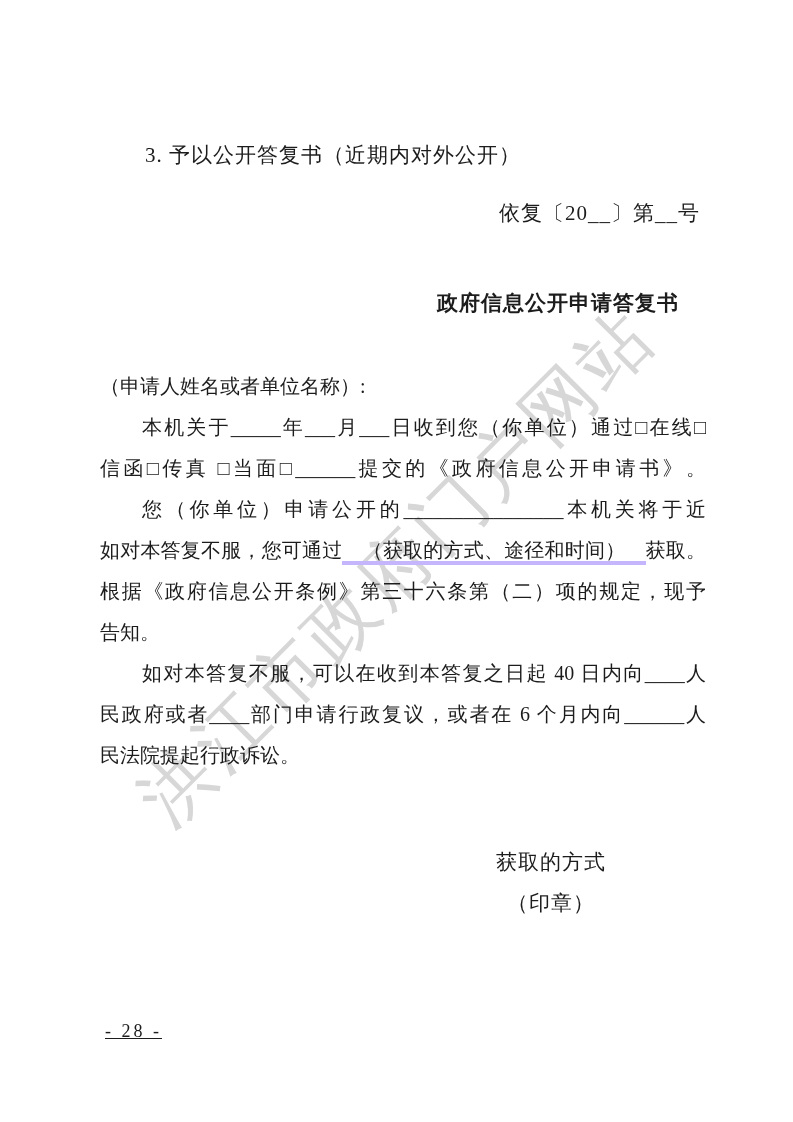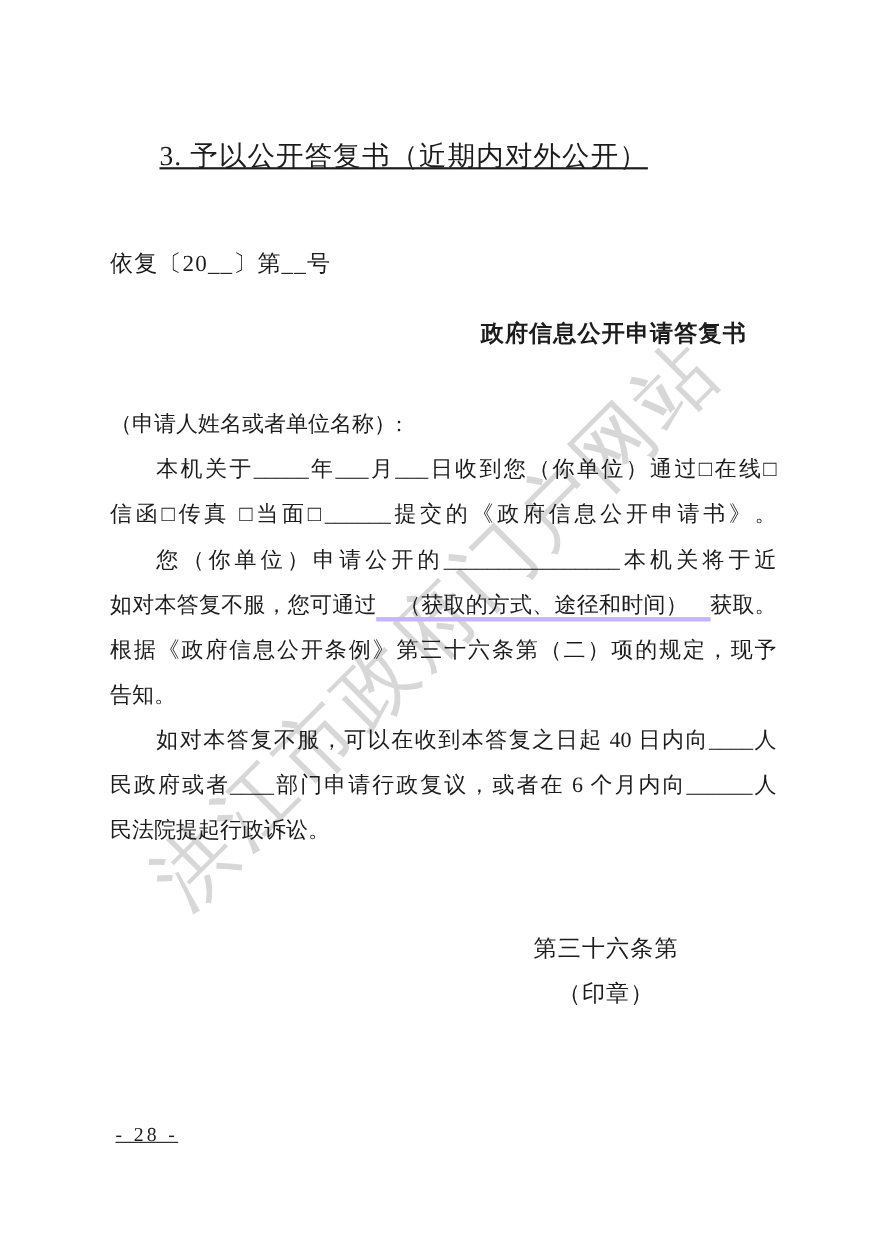--- a/index.html
+++ b/index.html
@@ -25,34 +25,33 @@
     letter-spacing: 5px;
     color: #d7d7d7;
     white-space: nowrap;
     z-index: 0;
     user-select: none;
   }
   .content { position: absolute; inset: 0; z-index: 1; }
   .section-label {
     position: absolute;
     left: 145px;
-    top: 128px;
-    font-size: 25px;
+    top: 140px;
+    font-size: 21px;
     letter-spacing: 1px;
     line-height: 30px;
-    text-decoration: underline;
   }
   .doc-number {
     position: absolute;
     left: 100px;
-    top: 224px;
+    top: 198px;
     width: 600px;
     font-size: 21px;
     letter-spacing: 1px;
-    text-align: left;
+    text-align: right;
     line-height: 30px;
   }
   .title {
     position: absolute;
     left: 0;
     top: 283px;
     width: 679px;
     margin: 0;
     text-align: right;
     font-size: 21px;
@@ -131,20 +130,20 @@
 
       <div class="line indent fill">如对本答复不服，可以在收到本答复之日起 40 日内向____人</div>
 
       <div class="line fill">民政府或者____部门申请行政复议，或者在 6 个月内向______人</div>
 
       <div class="line">民法院提起行政诉讼。</div>
 
     </div>
 
     <div class="signature-block">
-      <div class="line">第三十六条第</div>
+      <div class="line">获取的方式</div>
       <div class="line">（印章）</div>
     </div>
 
     <div class="page-number">- 28 -</div>
 
   </div>
 </div>
 
 </body></html>

